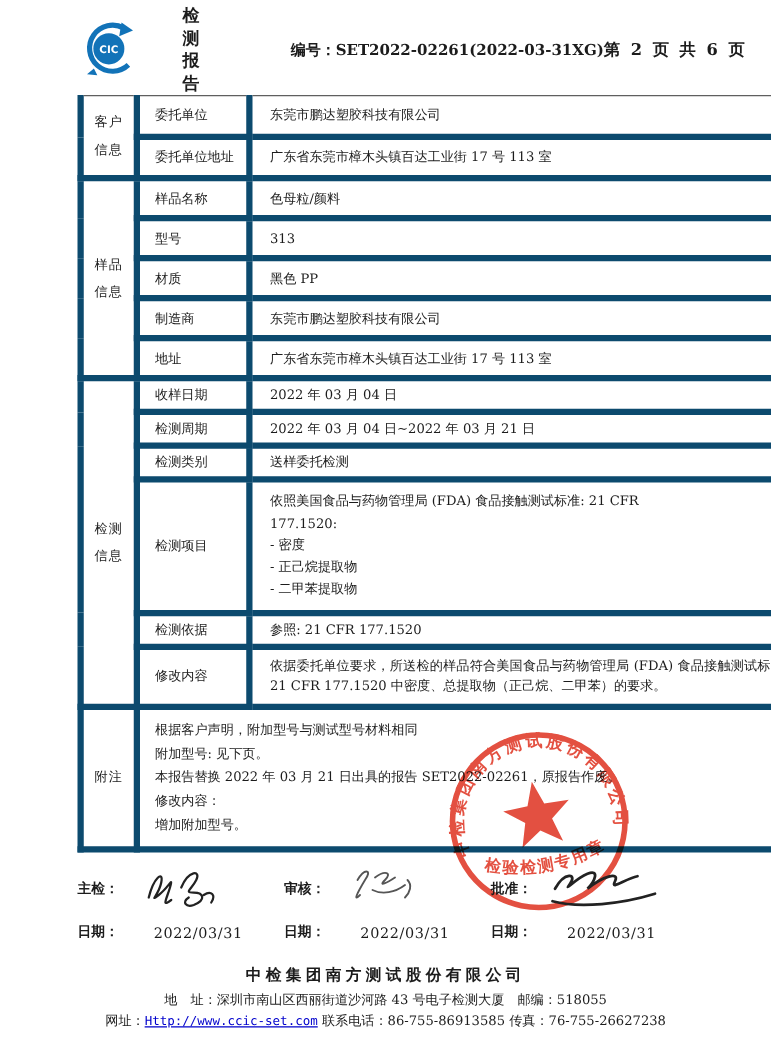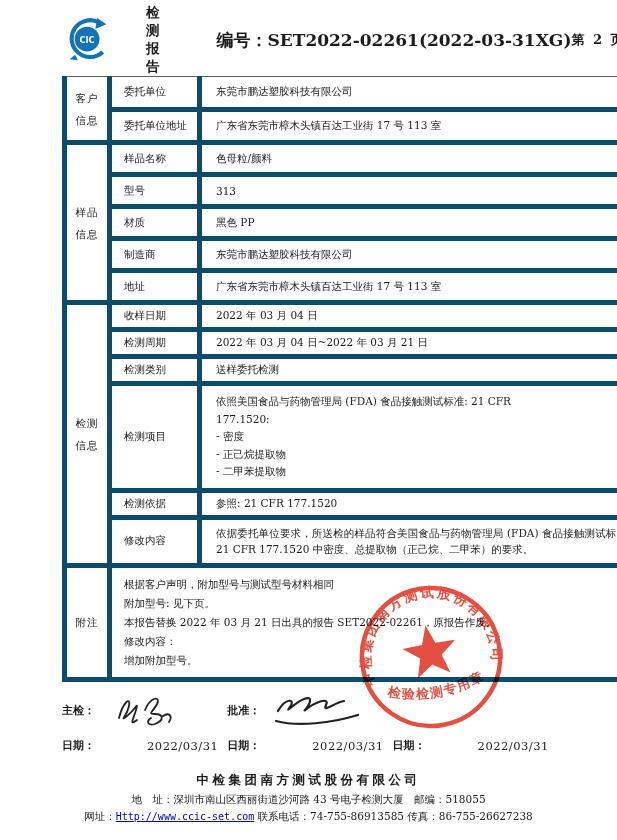--- a/index.html
+++ b/index.html
@@ -9,21 +9,21 @@
     background:#ffffff; overflow:hidden;
     font-family:"DejaVu Serif","Liberation Serif",serif;
     color:#1c1c1c;
   }
 
   
   .header { position:absolute; left:62px; top:16px; width:496px; height:48px;
             display:flex; align-items:center; }
   .logo { width:52px; height:46px; flex:0 0 auto; }
   .hdr-title { font-size:13.5px; font-weight:bold; margin-left:32px; letter-spacing:1px; }
-  .hdr-no { font-size:17px; font-weight:bold; margin-left:56px; white-space:nowrap; }
+  .hdr-no { font-size:12px; font-weight:bold; margin-left:72px; white-space:nowrap; }
   .hdr-page { font-size:13px; font-weight:bold; margin-left:auto; white-space:nowrap; letter-spacing:2px; }
 
   
   .report-table { position:absolute; left:62px; top:76px; width:580px;
                   border-collapse:collapse; table-layout:fixed;
                   font-size:10.5px; }
   .report-table td { border:5px solid #0c4a6e; vertical-align:middle; }
   .report-table tr.sec-start td { border-top:1.6px solid #5f5f5f; }
   .col-sec   { width:45px; }
   .col-label { width:90px; }
@@ -42,21 +42,21 @@
            transform:rotate(-10deg); opacity:0.88; mix-blend-mode:multiply; pointer-events:none; }
 
   
   .sig-row { position:absolute; left:62px; top:688px; width:496px; height:44px;
              display:flex; }
   .sig-cell { width:165.3px; display:flex; align-items:center; }
   .sig-label { font-size:11px; font-weight:bold; white-space:nowrap; }
   .sig-img { margin-left:10px; }
 
   .date-row { position:absolute; left:62px; top:738px; width:496px; display:flex; }
-  .date-cell { width:165.3px; display:flex; align-items:center;gap:24px; }
+  .date-cell { width:165.3px; display:flex; align-items:center; }
   .date-label { font-size:11px; font-weight:bold; white-space:nowrap; }
   .date-value { font-size:11.5px; margin-left:28px; letter-spacing:0.5px; }
 
   
   .footer { position:absolute; left:0; top:772px; width:617px; text-align:center; }
   .f-company { font-size:12.5px; font-weight:bold; letter-spacing:3.5px; }
   .f-line { font-size:10.5px; margin-top:3.5px; }
   .f-link { color:#0000cc; text-decoration:underline;
             font-family:"DejaVu Sans Mono","Liberation Mono",monospace; font-size:10px; }
 </style>
@@ -179,20 +179,26 @@
 
   <div class="sig-row">
     <div class="sig-cell">
       <span class="sig-label">主检：</span>
       <svg class="sig-img" width="80" height="40" viewBox="0 0 80 40">
         <path d="M14,28 C18,12 26,6 24,16 C22,26 14,32 22,26 C30,20 34,10 31,20 C28,30 24,36 32,30" fill="none" stroke="#222" stroke-width="1.8" stroke-linecap="round"></path>
         <path d="M40,20 C46,6 56,6 52,14 C48,22 42,24 50,24 C58,24 60,30 50,34 C44,36 40,32 46,28 M58,26 C64,22 68,26 64,32" fill="none" stroke="#222" stroke-width="1.8" stroke-linecap="round"></path>
       </svg>
     </div>
     <div class="sig-cell">
+      <span class="sig-label">审核：</span>
+      <svg class="sig-img" width="75" height="40" viewBox="0 0 75 40">
+        <path d="M16,14 C22,4 28,6 22,14 C16,24 12,32 18,26 M30,12 C38,6 44,8 38,14 C32,20 40,16 46,12 M28,22 C36,26 46,24 54,18 M56,14 C60,18 58,24 54,28" fill="none" stroke="#555" stroke-width="1.5" stroke-linecap="round"></path>
+      </svg>
+    </div>
+    <div class="sig-cell">
       <span class="sig-label">批准：</span>
       <svg class="sig-img" width="95" height="42" viewBox="0 0 95 42">
         <path d="M8,22 C16,8 26,10 20,18 C14,26 24,14 34,10 C44,6 40,16 34,22 C46,12 60,8 56,16 C52,24 64,14 74,12" fill="none" stroke="#222" stroke-width="2.2" stroke-linecap="round"></path>
         <path d="M6,32 C28,38 62,34 88,26" fill="none" stroke="#222" stroke-width="2.2" stroke-linecap="round"></path>
       </svg>
     </div>
   </div>
 
   <div class="date-row">
     <div class="date-cell">
@@ -207,17 +213,17 @@
       <span class="date-label">日期：</span>
       <span class="date-value">2022/03/31</span>
     </div>
   </div>
 
   <div class="footer">
     <div class="f-company">中检集团南方测试股份有限公司</div>
     <div class="f-line">地　址：深圳市南山区西丽街道沙河路 43 号电子检测大厦　邮编：518055</div>
     <div class="f-line">
       <span>网址：</span><span class="f-link">Http://www.ccic-set.com</span>
-      <span>联系电话：74-755-86913585 传真：86-755-26627238</span>
+      <span>联系电话：86-755-86913585 传真：76-755-26627238</span>
     </div>
   </div>
 
 </div>
 
 </body></html>

